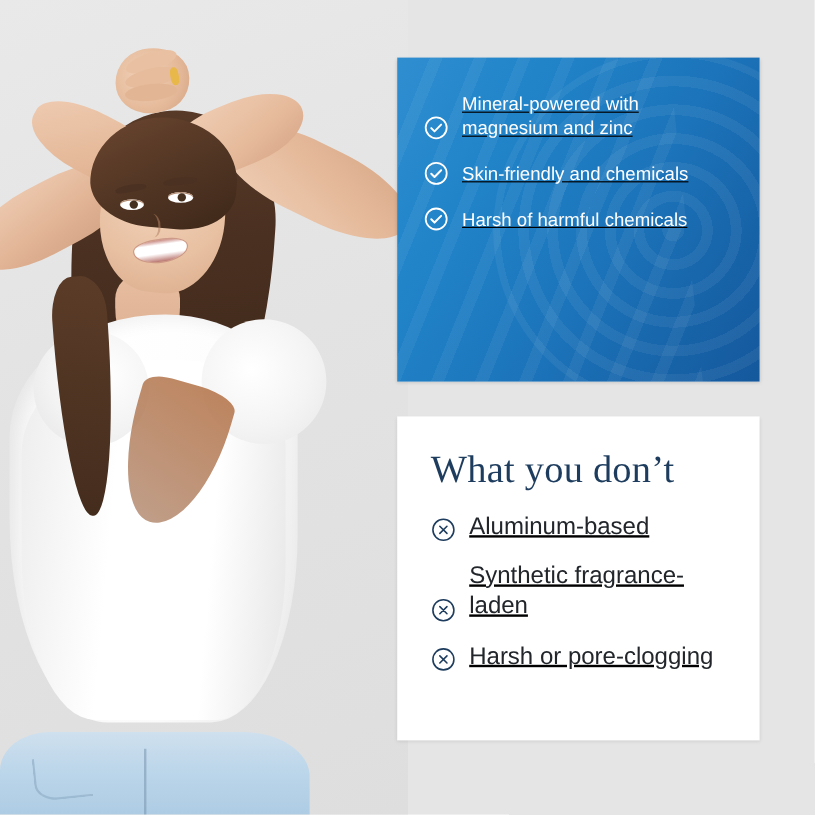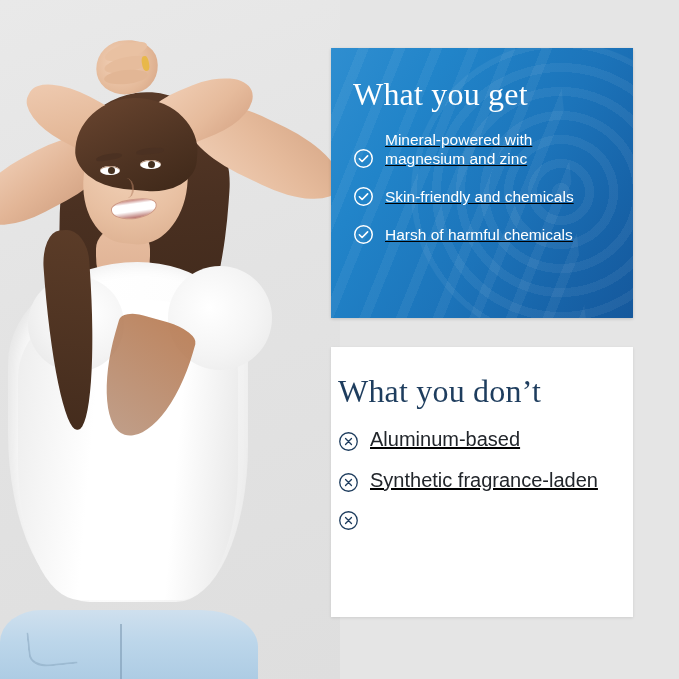--- a/index.html
+++ b/index.html
@@ -195,21 +195,21 @@
   }
   .card-blue-inner { position:relative; z-index:3; padding: 30px 22px 0 22px; }
 
   .card-white {
     position: absolute;
     left: 331px; top: 347px;
     width: 302px; height: 270px;
     background: #ffffff;
     box-shadow: 0 1px 3px rgba(0,0,0,.10);
   }
-  .card-white-inner { padding: 28px 22px 0 7px; }
+  .card-white-inner { padding: 28px 22px 0 28px; }
 
   .heading-serif {
     font-family: "Liberation Serif", "DejaVu Serif", serif;
     font-size: 32px;
     font-weight: 400;
     letter-spacing: .2px;
     margin: 0 0 18px 0;
     line-height: 1.05;
   }
   .heading-blue { color: #ffffff; }
@@ -274,21 +274,20 @@
       <div class="hair-strandL"></div>
       <div class="hair-tail"></div>
       <div class="jeans"></div>
       <div class="jeans-seam"></div>
       <div class="jeans-pocket"></div>
     </div>
   </div>
 
   <div class="card-blue">
     <div class="card-blue-inner">
-      <h2 class="heading-serif heading-blue">What you get</h2>
 
       <ul class="feature-list list-blue">
         <li>
           <span class="ico">
             <svg viewBox="0 0 24 24" fill="none">
               <circle cx="12" cy="12" r="10" stroke="#ffffff" stroke-width="1.7"></circle>
               <path d="M7.3 12.3l3.1 3.1 6.3-6.4" stroke="#ffffff" stroke-width="1.9" stroke-linecap="round" stroke-linejoin="round"></path>
             </svg>
           </span>
           <span class="feat-text">Mineral-powered with magnesium and zinc</span>
@@ -338,18 +337,19 @@
           </span>
           <span class="feat-text">Synthetic fragrance-laden</span>
         </li>
         <li>
           <span class="ico">
             <svg viewBox="0 0 24 24" fill="none">
               <circle cx="12" cy="12" r="10" stroke="#1e3d5e" stroke-width="1.5"></circle>
               <path d="M8.6 8.6l6.8 6.8M15.4 8.6l-6.8 6.8" stroke="#1e3d5e" stroke-width="1.5" stroke-linecap="round"></path>
             </svg>
           </span>
+          <span class="feat-text">Harsh or pore-clogging</span>
         </li>
       </ul>
     </div>
   </div>
 
 </div>
 
 </body></html>

